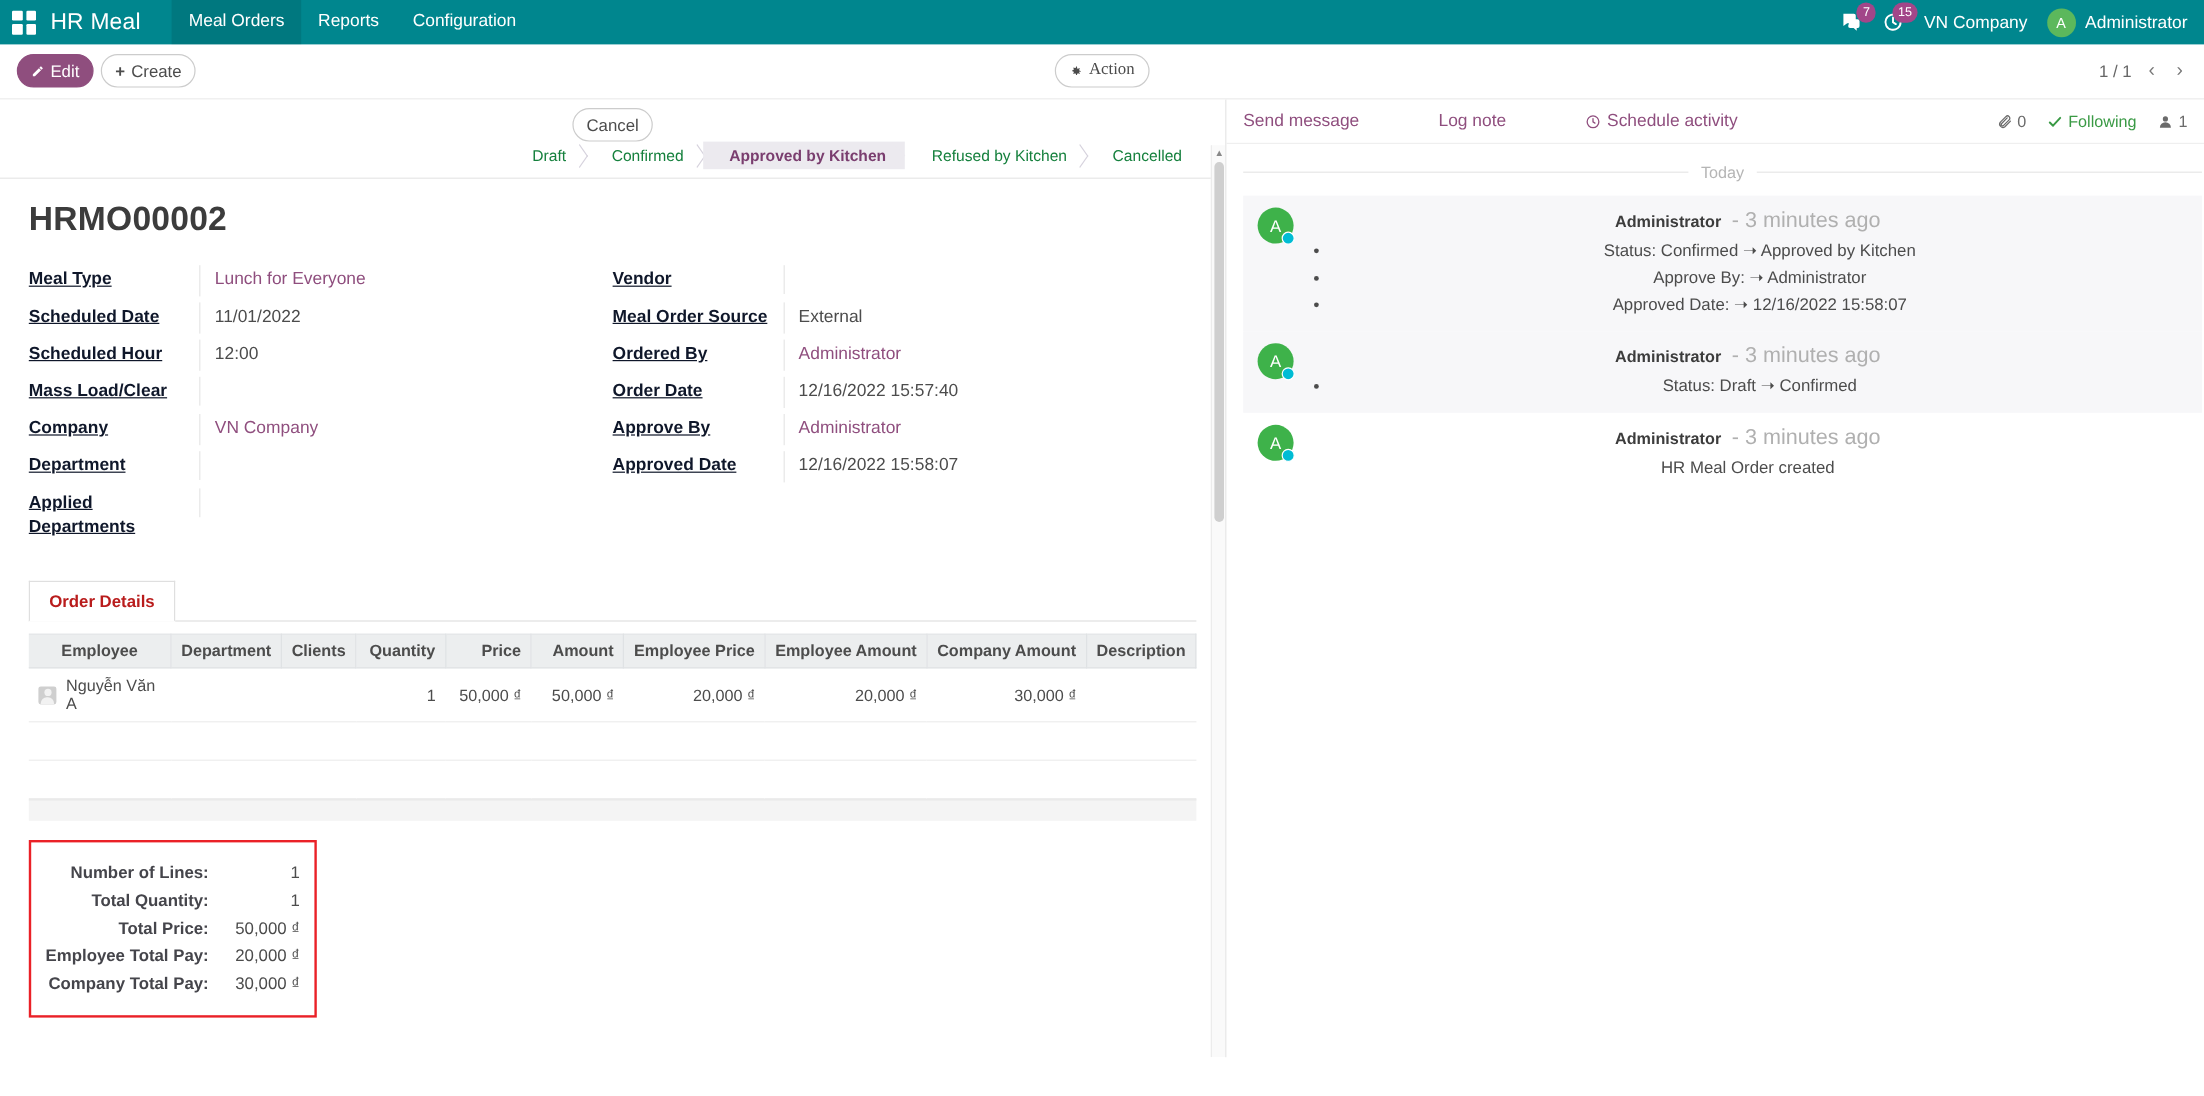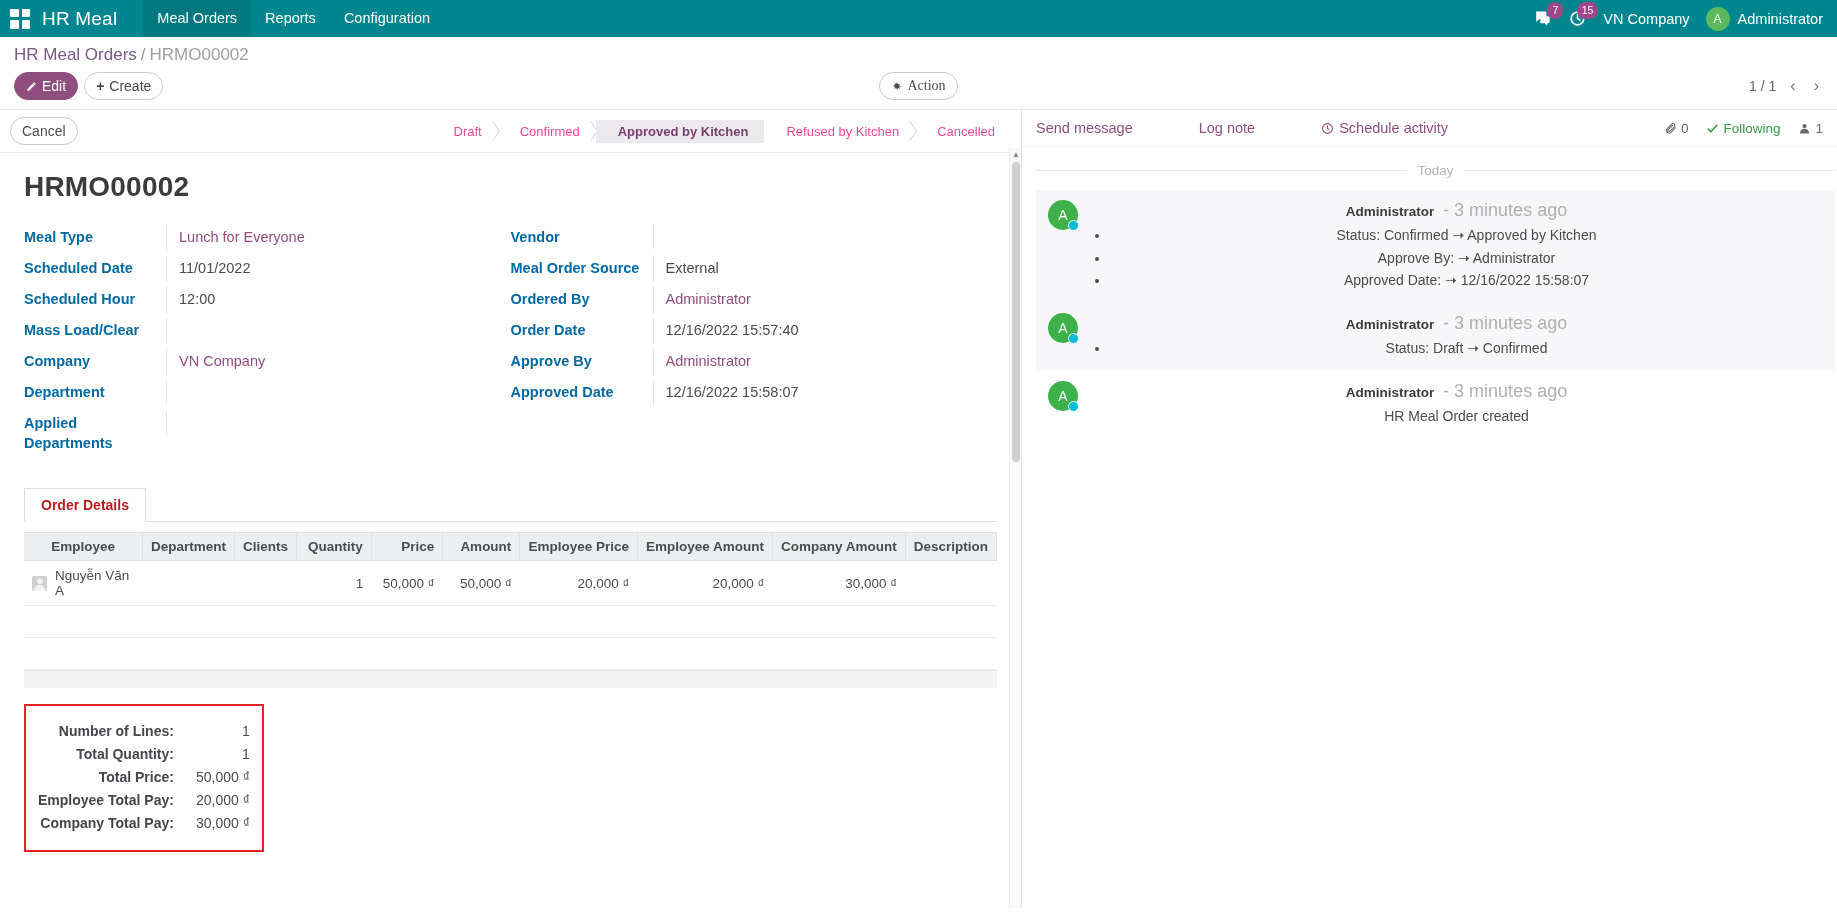--- a/index.html
+++ b/index.html
@@ -69,25 +69,25 @@
 
   
   .main { display: flex; height: calc(913px - 37px - 78px); }
   .form-pane { width: 1022px; border-right: 1px solid #e6e6e6; overflow: hidden; position: relative; background:#fff; }
   .chatter-pane { flex: 1; background: #ffffff; display: flex; flex-direction: column; }
 
   
   .statusbar-row {
     display: flex; align-items: center;
     border-bottom: 1px solid #e6e6e6;
-    padding: 7px 10px; background: #ffffff; min-height: 38px;
+    padding: 7px 20px; background: #ffffff; min-height: 38px; flex-direction: column;
   }
   .status-arrows { margin-left: auto; display: flex; align-items: stretch; }
   .st {
-    font-size: 13px; color: #ec4899; background: transparent;
+    font-size: 13px; color: #15803d; background: transparent;
     padding: 4px 16px 4px 22px; position: relative;
     display: flex; align-items: center; white-space: nowrap; cursor: pointer;
   }
   .st::after {
     content: ""; position: absolute; right: -1px; top: 50%;
     width: 11px; height: 11px; margin-top: -6px;
     border-top: 1px solid #d6d2dd; border-right: 1px solid #d6d2dd;
     transform: rotate(45deg) skew(10deg,10deg);
   }
   .st:last-child::after { display: none; }
@@ -101,22 +101,22 @@
 
   
   .sheet-wrap { overflow-y: auto; height: calc(100% - 38px); }
   .sheet { padding: 18px 24px 10px 24px; }
   .record-title { font-size: 28px; font-weight: bold; color: #3c3c3c; margin-bottom: 22px; letter-spacing: .2px; }
 
   .field-cols { display: flex; gap: 0; }
   .field-col { width: 50%; padding-right: 6px; }
   .fld { display: flex; align-items: flex-start; min-height: 28px; margin-bottom: 3px; }
   .fld-label {
-    width: 142px; flex: none; font-size: 14.5px; color: #0369a1; font-weight: bold;
-    padding: 3px 8px 3px 0; line-height: 1.35;
+    width: 142px; flex: none; font-size: 14.5px; color: #0f172a; font-weight: bold;
+    padding: 3px 8px 3px 0; line-height: 1.35; text-decoration: underline;
   }
   .fld-val {
     flex: 1; font-size: 14.5px; padding: 3px 0 3px 12px; line-height: 1.35;
     border-left: 1px solid #e6e6e6; min-height: 24px; color: #4c4c4c;
   }
   .link { color: #8f4e7e; cursor: pointer; }
 
   
   .notebook { margin-top: 28px; }
   .tabs { display: flex; border-bottom: 1px solid #dfdfdf; padding-left: 0; }
@@ -220,23 +220,20 @@
     </div>
     <div class="nav-company">VN Company</div>
     <div class="nav-user">
       <span class="avatar-circle">A</span>
       <span>Administrator</span>
     </div>
   </div>
 </div>
 
 <div class="control-panel">
-  <div class="breadcrumb">
-    <a>HR Meal Orders</a><span class="sep">/</span><span class="cur">HRMO00002</span>
-  </div>
   <div class="cp-row">
     <button class="btn btn-primary">
       <svg width="11" height="11" viewBox="0 0 24 24" fill="#ffffff">
           <path d="M3 17.2V21h3.8L17.9 9.9l-3.8-3.8zM20.7 7.1a1 1 0 0 0 0-1.4l-2.4-2.4a1 1 0 0 0-1.4 0l-1.9 1.9 3.8 3.8z"></path>
         </svg>
       <span>Edit</span>
     </button>
     <button class="btn">
       <span style="font-weight:bold;font-size:14px;">+</span>
       <span>Create</span>

